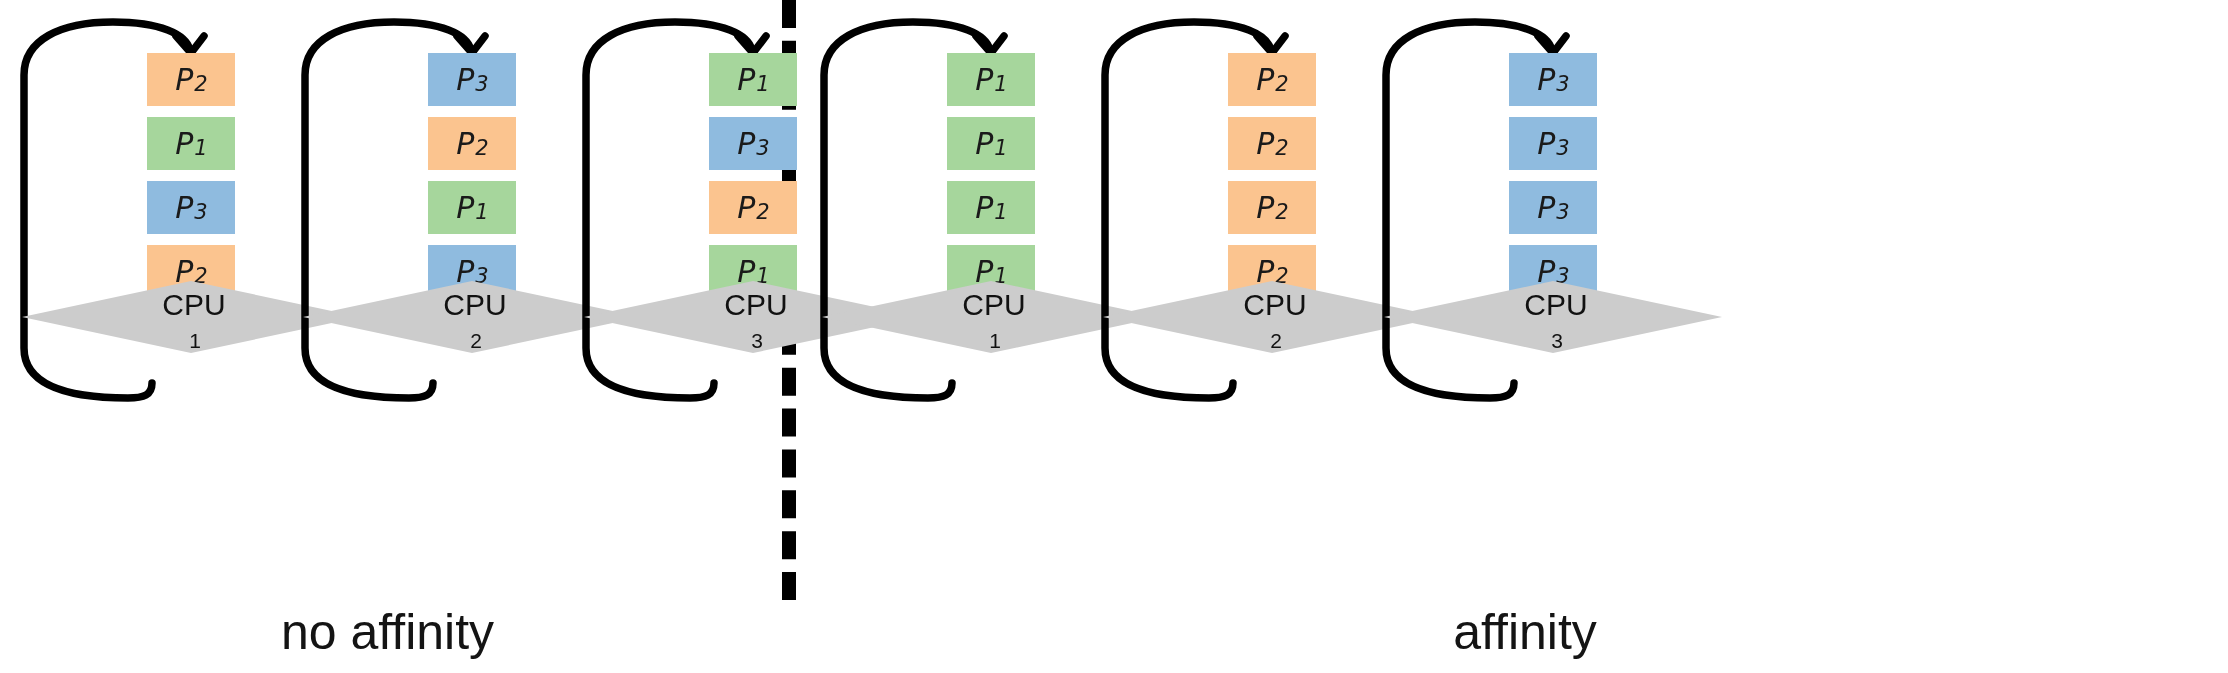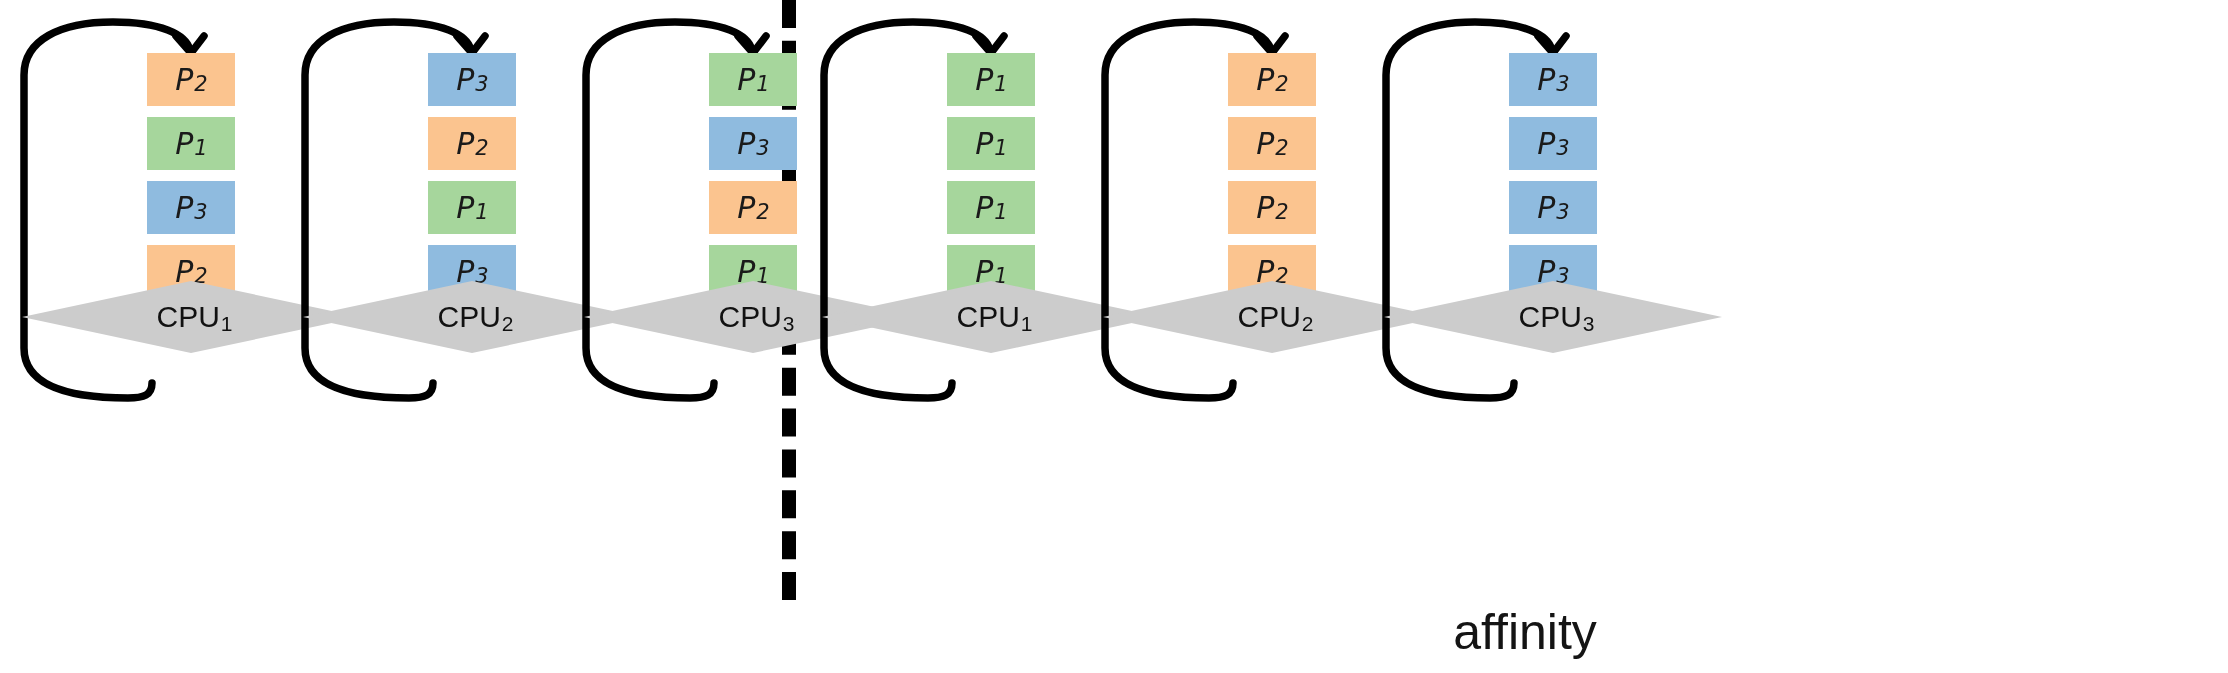--- a/index.html
+++ b/index.html
@@ -88,20 +88,21 @@
     height: 100%;
     display: flex;
     align-items: center;
     justify-content: center;
     font-size: 30px;
     color: #111111;
     font-family: "Liberation Sans", sans-serif;
     letter-spacing: 0px;
     padding-left: 6px;
     box-sizing: border-box;
+    flex-direction: column;
   }
   .cpu-plate .cpu-label .sub {
     font-size: 21px;
     position: relative;
     top: 7px;
     left: 1px;
   }
   .caption {
     position: absolute;
     bottom: 12px;
@@ -117,20 +118,23 @@
     width: 0px;
     height: 600px;
     border-left: 14px dashed #000000;
   }
 </style>
 </head>
 <body>
 
 <div id="canvas">
 
+  <div class="panel" id="panel-no-affinity" style="left:0px; width:775px;">
+    <div class="caption" style="left:0px; width:775px;">no affinity</div>
+  </div>
 
   <div class="panel" id="panel-affinity" style="left:790px; width:1438px;">
     <div class="caption" style="left:16px; width:1438px;">affinity</div>
   </div>
 
   <div class="divider" style="left:782px;"></div>
 
   <div id="groups-layer">
       <div class="cpu-group" style="left: 0px;">
         <svg class="loop-svg" viewBox="0 0 290 600">

